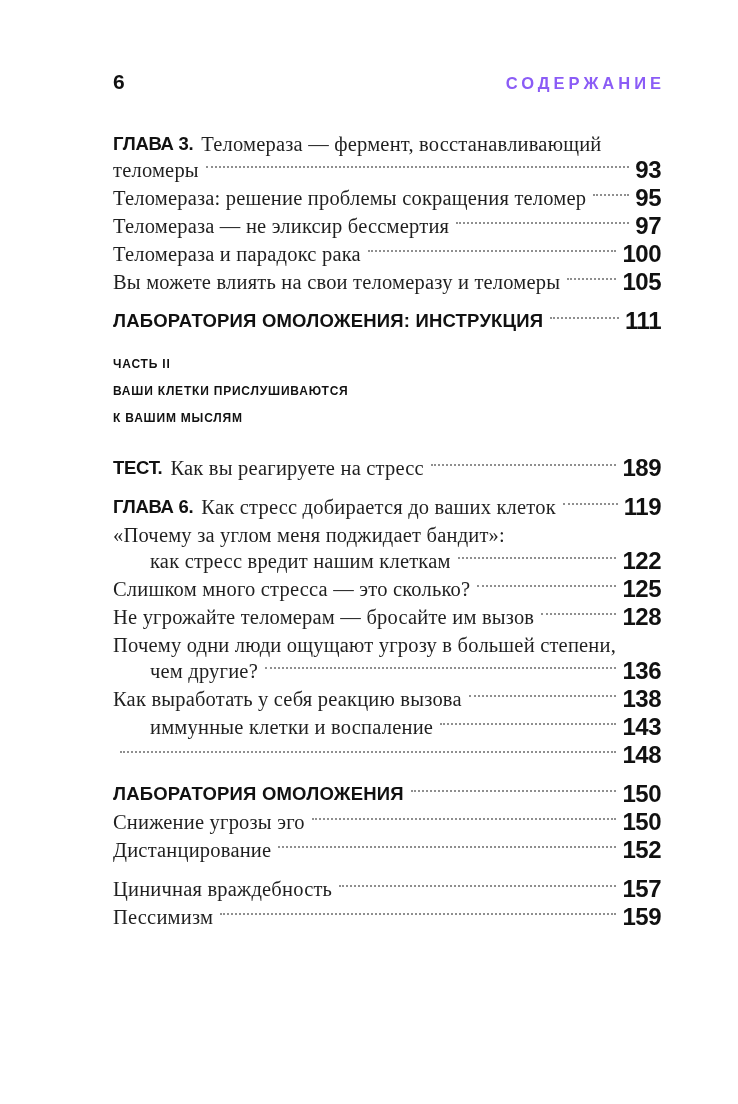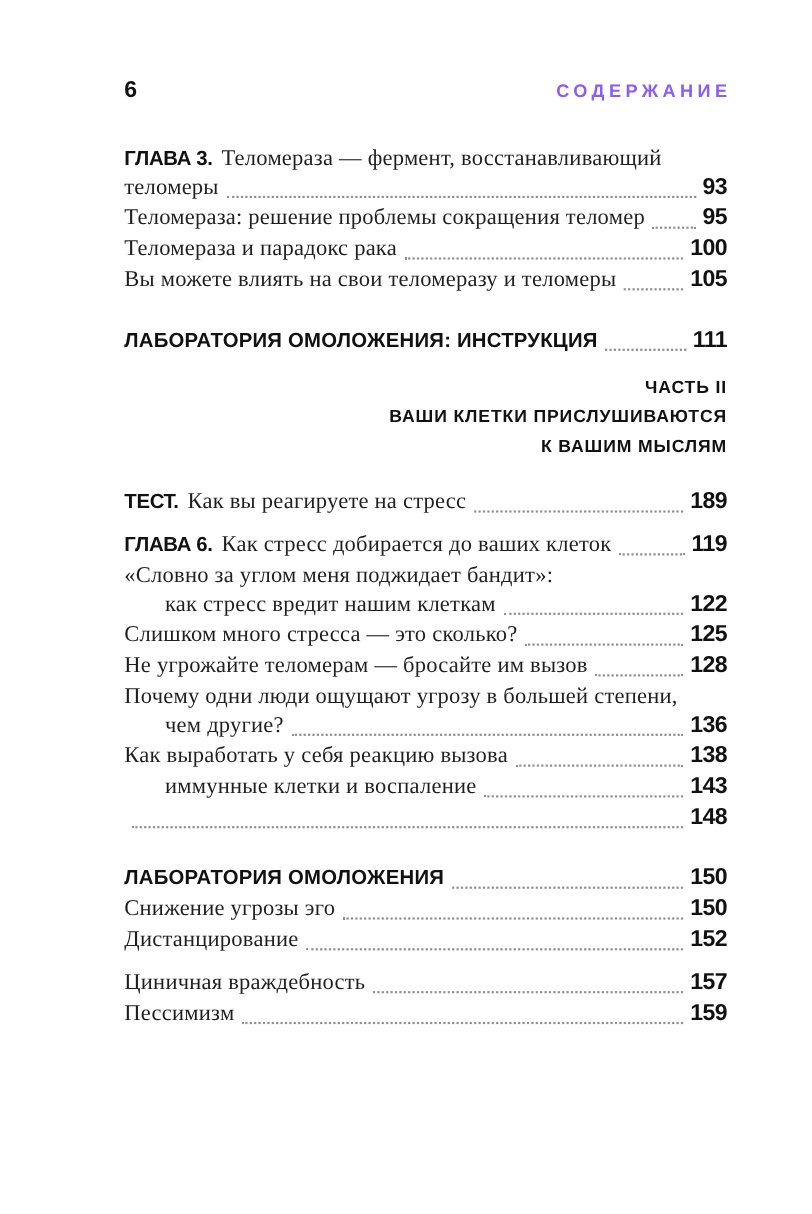--- a/index.html
+++ b/index.html
@@ -35,21 +35,21 @@
     font-size: 16.5px;
     letter-spacing: 4px;
     color: #8b5cf6;
     margin-right: -4px;
   }
   
   .toc-group { margin-bottom: 13px; }
   .entry { margin-bottom: 2px; }
   .line {
     display: flex;
-    align-items: flex-end;
+    align-items: center;
     line-height: 26px;
     font-size: 20.5px;
     letter-spacing: 0.2px;
   }
   .line.indent { padding-left: 37px; }
   .label {
     font-family: "Liberation Sans", sans-serif;
     font-weight: 700;
     font-size: 18.5px;
     letter-spacing: -0.3px;
@@ -57,43 +57,42 @@
     margin-right: 8px;
     white-space: nowrap;
   }
   .text { white-space: nowrap; }
   .bold-entry .text {
     font-family: "Liberation Sans", sans-serif;
     font-weight: 700;
     font-size: 18.5px;
     letter-spacing: 0.2px;
     color: #111;
-    margin-top: 16px;
   }
   .leader {
     flex: 1 1 auto;
     min-width: 12px;
     margin: 0 6px 0 7px;
     border-bottom: 2px dotted #8f8f8f;
     transform: translateY(-3px);
   }
   .pg {
     font-family: "Liberation Sans", sans-serif;
     font-weight: 700;
-    font-size: 21px;
+    font-size: 24px;
     letter-spacing: -0.5px;
     color: #111;
     white-space: nowrap;
   }
   
   .part {
-    text-align: right;
-    font-family: "Liberation Sans", sans-serif;
-    font-weight: 700;
-    font-size: 16px;
+    text-align: left;
+    font-family: "Liberation Sans", sans-serif;
+    font-weight: 700;
+    font-size: 12px;
     line-height: 27px;
     letter-spacing: 0.8px;
     color: #111;
     margin: 17px 0 23px;
   }
 </style>
 </head>
 <body>
 
 <div class="page">
@@ -116,20 +115,27 @@
         </div>
         <div class="entry">
           <div class="line">
             <span class="text">Теломераза: решение проблемы сокращения теломер</span>
             <span class="leader"></span>
             <span class="pg">95</span>
           </div>
         </div>
         <div class="entry">
           <div class="line">
+            <span class="text">Теломераза — не эликсир бессмертия</span>
+            <span class="leader"></span>
+            <span class="pg">97</span>
+          </div>
+        </div>
+        <div class="entry">
+          <div class="line">
             <span class="text">Теломераза и парадокс рака</span>
             <span class="leader"></span>
             <span class="pg">100</span>
           </div>
         </div>
         <div class="entry">
           <div class="line">
             <span class="text">Вы можете влиять на свои теломеразу и теломеры</span>
             <span class="leader"></span>
             <span class="pg">105</span>
@@ -164,21 +170,21 @@
         <div class="entry">
           <div class="line">
             <span class="label">ГЛАВА 6.</span>
             <span class="text">Как стресс добирается до ваших клеток</span>
             <span class="leader"></span>
             <span class="pg">119</span>
           </div>
         </div>
         <div class="entry">
           <div class="line">
-            <span class="text">«Словно за углом меня поджидает бандит»:</span>
+            <span class="text">«Почему за углом меня поджидает бандит»:</span>
           </div>
           <div class="line indent">
             <span class="text">как стресс вредит нашим клеткам</span>
             <span class="leader"></span>
             <span class="pg">122</span>
           </div>
         </div>
         <div class="entry">
           <div class="line">
             <span class="text">Слишком много стресса — это сколько?</span>

